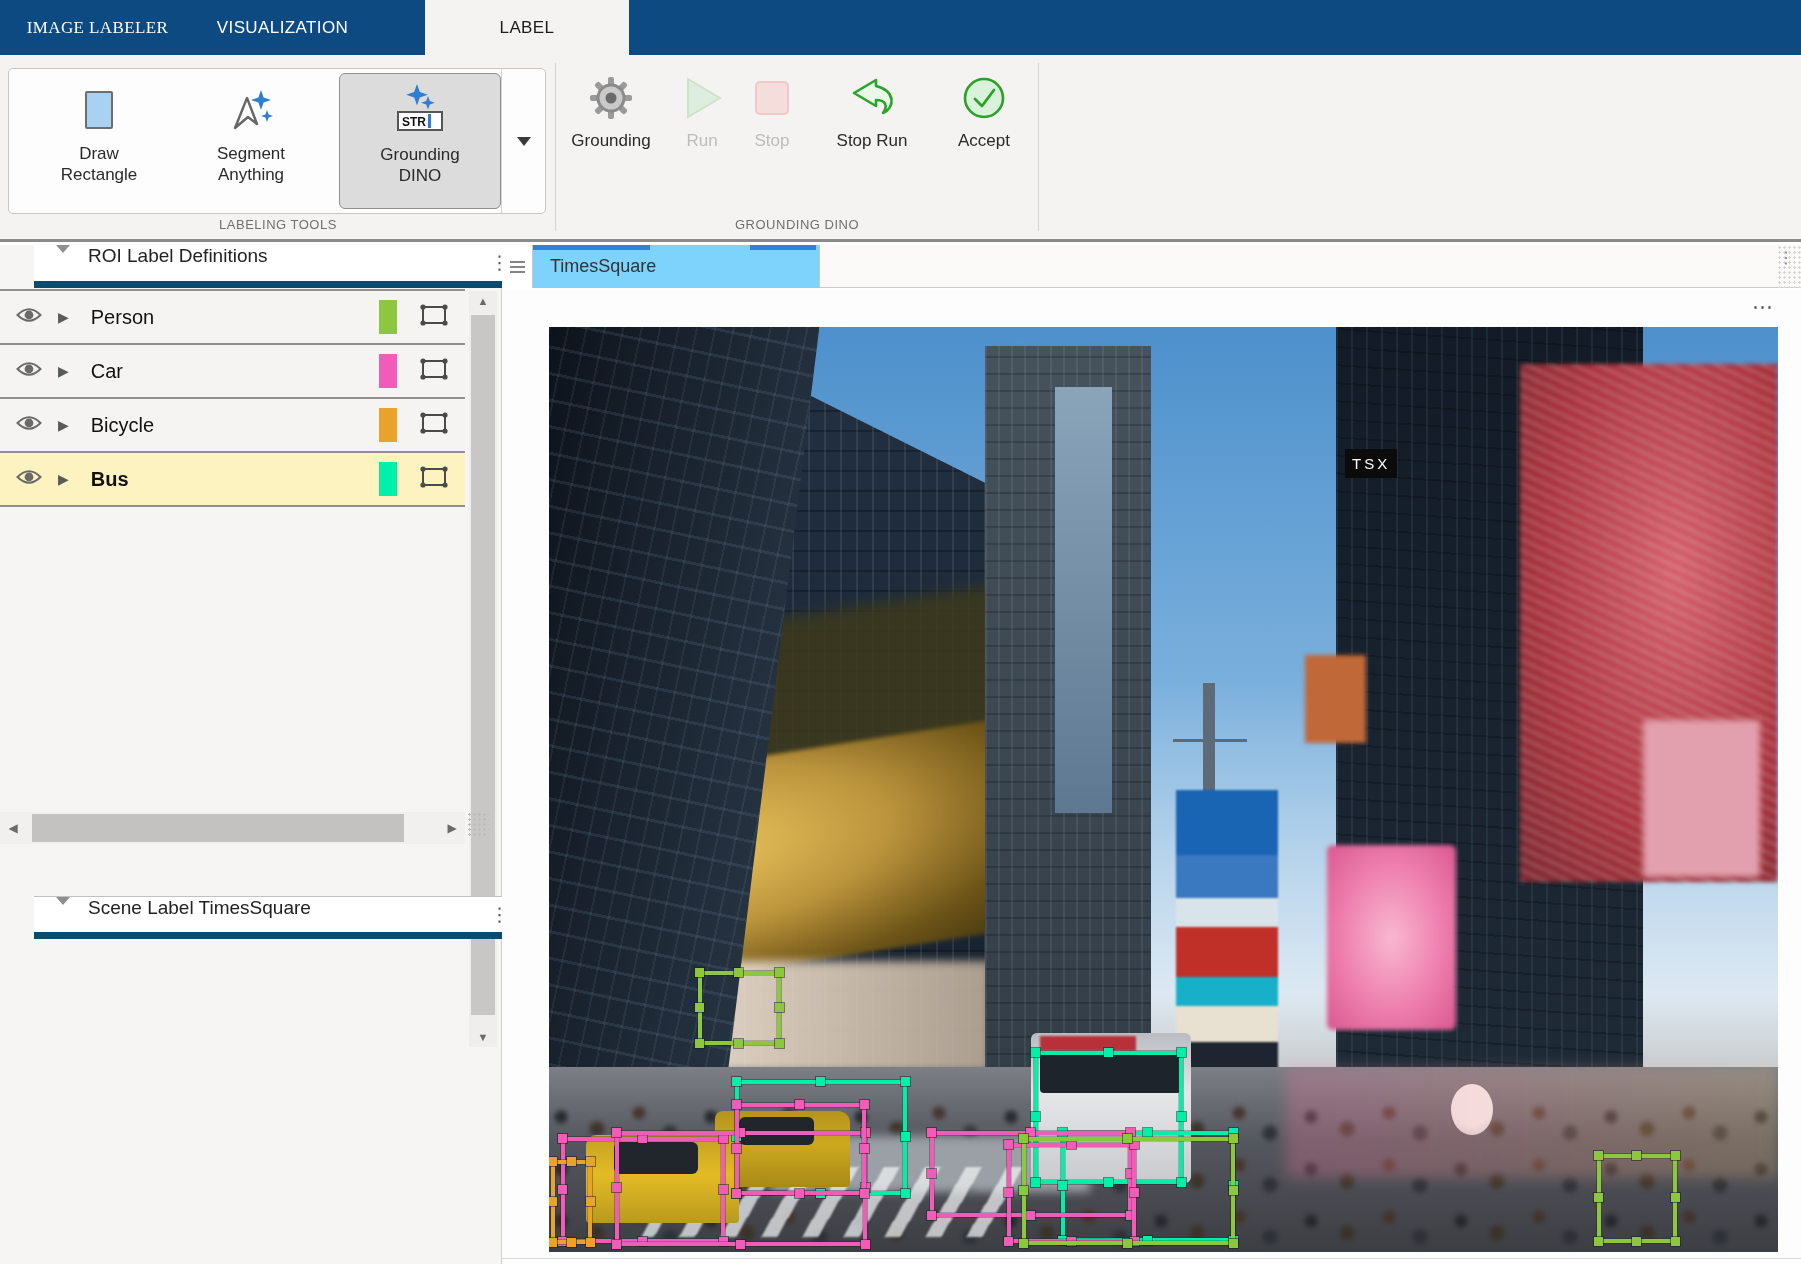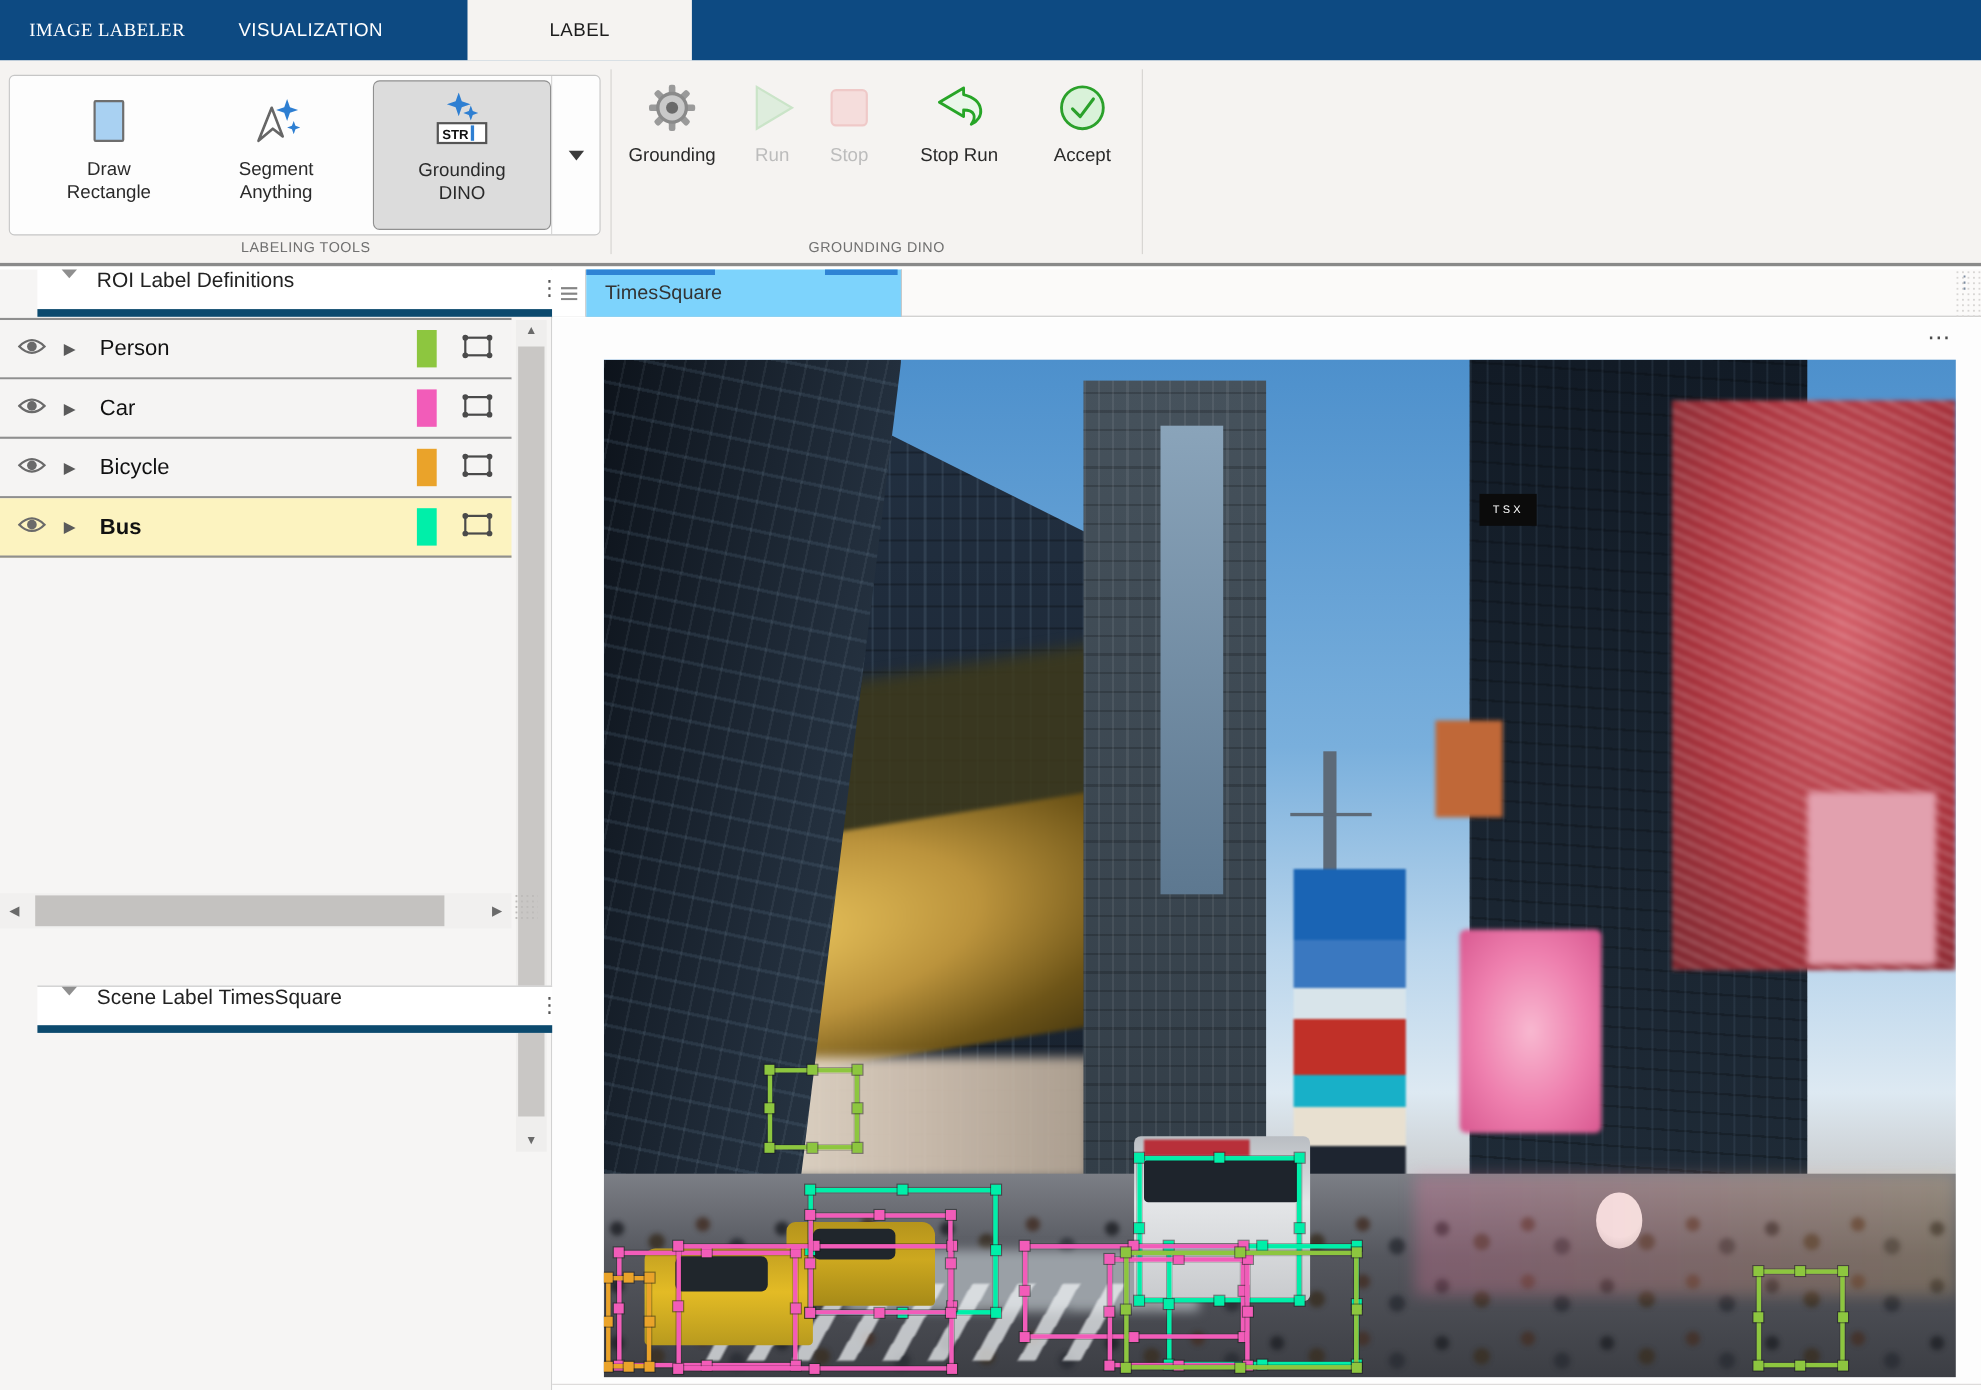--- a/index.html
+++ b/index.html
@@ -125,21 +125,21 @@
   .spire-arm { left:50.8%; top:44.5%; width:6%; height:3px; background:#5d6a78; }
   .ots { left:51%; top:50%; width:8.3%; height:39%; filter:blur(1px);
      background:linear-gradient(180deg,#1a64b4 0 18%,#3a78c0 18% 30%,#d8e4ea 30% 38%,#c03028 38% 52%,#18b0c8 52% 60%,#e8e0d0 60% 70%,#1e2530 70% 100%); }
   .bldg-right { left:64%; top:0; width:25%; height:90%;
      background-image:repeating-linear-gradient(90deg, rgba(140,170,200,.10) 0 2px, transparent 2px 15px),
        repeating-linear-gradient(4deg, rgba(0,0,0,.22) 0 2px, transparent 2px 18px),
        linear-gradient(180deg,#121b26,#1a2531 60%,#202c38); }
   .red-screen { left:79%; top:4%; width:21%; height:56%; filter:blur(2px);
      background-image:repeating-linear-gradient(25deg, rgba(255,255,255,.22) 0 3px, transparent 3px 10px),
        radial-gradient(ellipse at 60% 40%,#d4606a,#a8323c 60%,#7c2830); }
-  .tsx-sign { left:64.8%; top:13.2%; width:4.2%; height:3.1%; background:#0b0b0b; color:#fff; font-size:10px;
+  .tsx-sign { left:64.8%; top:13.2%; width:4.2%; height:3.1%; background:#0b0b0b; color:#fff; font-size:15px;
      letter-spacing:3px; display:flex; align-items:center; justify-content:center; }
   .pink-screen1 { left:63.3%; top:56%; width:10.5%; height:20%; filter:blur(2px); border-radius:6px;
      background:radial-gradient(#f8b8d0,#ee7fae 55%,#d85890); }
   .pink-screen2 { left:89%; top:42.5%; width:9.5%; height:17%; filter:blur(3px); background:#e2a0ae; }
   .bb-orange { left:61.5%; top:35.5%; width:5%; height:9.5%; filter:blur(2px); background:#c06838; }
   .bldg-left1 { left:0; top:0; width:22%; height:100%;
      background-image:repeating-linear-gradient(12deg, rgba(120,150,175,.15) 0 3px, transparent 3px 26px),
        repeating-linear-gradient(102deg, rgba(200,220,235,.07) 0 2px, transparent 2px 18px),
        linear-gradient(100deg,#0d131b,#222e3c 60%,#2e3d4b);
      clip-path:polygon(0 0,100% 0,58% 100%,0 100%); }

